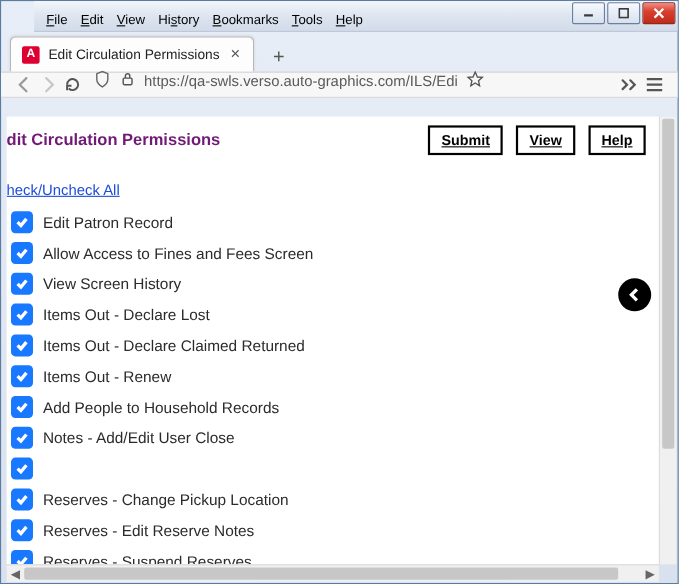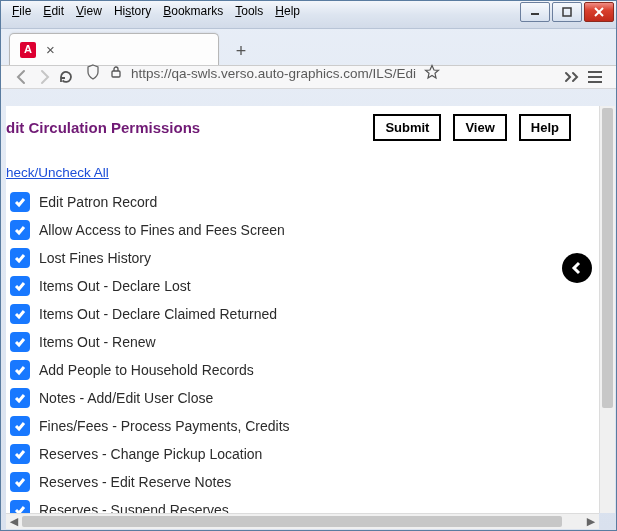--- a/index.html
+++ b/index.html
@@ -16,23 +16,24 @@
     width: 617px;
     height: 531px;
     border: 1px solid #5a7ca0;
     background: linear-gradient(to bottom, #e8eef7 0%, #d9e1ee 100%);
     position: relative;
   }
   .titlebar {
     height: 28px;
     background: linear-gradient(to bottom, #f3f6fb 0%, #dde5f0 50%, #d2dbe9 100%);
     display: flex;
-    align-items: flex-start;
+    align-items: flex-end;
     border-bottom: 1px solid #b8c4d6;
     position: relative;
+    margin-left: 30px;
   }
   .menubar {
     display: flex;
     gap: 2px;
     padding-left: 6px;
     font-size: 12px;
   }
   .menu-item {
     padding: 3px 5px;
     cursor: default;
@@ -144,21 +145,21 @@
     display: flex;
     align-items: center;
     padding: 8px 8px 10px 0;
   }
   .page-title {
     font-weight: bold;
     font-size: 15px;
     color: #701a75;
     flex: 1;
   }
-  .hdr-buttons { display: flex; gap: 12px; margin-right: 20px;}
+  .hdr-buttons { display: flex; gap: 12px; margin-right: 4px; text-decoration: underline;}
   .hdr-btn {
     background: #fff;
     border: 2px solid #000;
     font-weight: bold;
     font-size: 13px;
     padding: 4px 10px;
     cursor: default;
   }
   .toggle-link {
     color: #1d4ed8;
@@ -254,20 +255,21 @@
             <line x1="1" y1="1" x2="9" y2="9" stroke="#fff" stroke-width="2"></line>
             <line x1="9" y1="1" x2="1" y2="9" stroke="#fff" stroke-width="2"></line>
           </svg>
       </div>
     </div>
   </div>
 
   <div class="tabstrip">
     <div class="tab">
       <span class="tab-favicon"></span>
+      <span class="tab-title">Edit Circulation Permissions</span>
       <span class="tab-close">×</span>
     </div>
     <div class="newtab-btn">+</div>
   </div>
 
   <div class="toolbar">
     <div class="nav-btn disabled">
       <svg width="18" height="18" viewBox="0 0 18 18">
           <path d="M11 3 L5 9 L11 15" stroke="#9a9a9a" stroke-width="2" fill="none" stroke-linecap="round"></path>
         </svg>
@@ -342,21 +344,21 @@
             </svg>
           </span>
           <span class="perm-label">Allow Access to Fines and Fees Screen</span>
         </div>
         <div class="perm-row">
           <span class="chk">
             <svg width="14" height="14" viewBox="0 0 14 14">
               <path d="M3 7 L6 10 L11 4"></path>
             </svg>
           </span>
-          <span class="perm-label">Lost Fines History</span>
+          <span class="perm-label">View Screen History</span>
         </div>
         <div class="perm-row">
           <span class="chk">
             <svg width="14" height="14" viewBox="0 0 14 14">
               <path d="M3 7 L6 10 L11 4"></path>
             </svg>
           </span>
           <span class="perm-label">Items Out - Declare Lost</span>
         </div>
         <div class="perm-row">
@@ -390,21 +392,20 @@
             </svg>
           </span>
           <span class="perm-label">Notes - Add/Edit User Close</span>
         </div>
         <div class="perm-row">
           <span class="chk">
             <svg width="14" height="14" viewBox="0 0 14 14">
               <path d="M3 7 L6 10 L11 4"></path>
             </svg>
           </span>
-          <span class="perm-label">Fines/Fees - Process Payments, Credits</span>
         </div>
         <div class="perm-row">
           <span class="chk">
             <svg width="14" height="14" viewBox="0 0 14 14">
               <path d="M3 7 L6 10 L11 4"></path>
             </svg>
           </span>
           <span class="perm-label">Reserves - Change Pickup Location</span>
         </div>
         <div class="perm-row">

